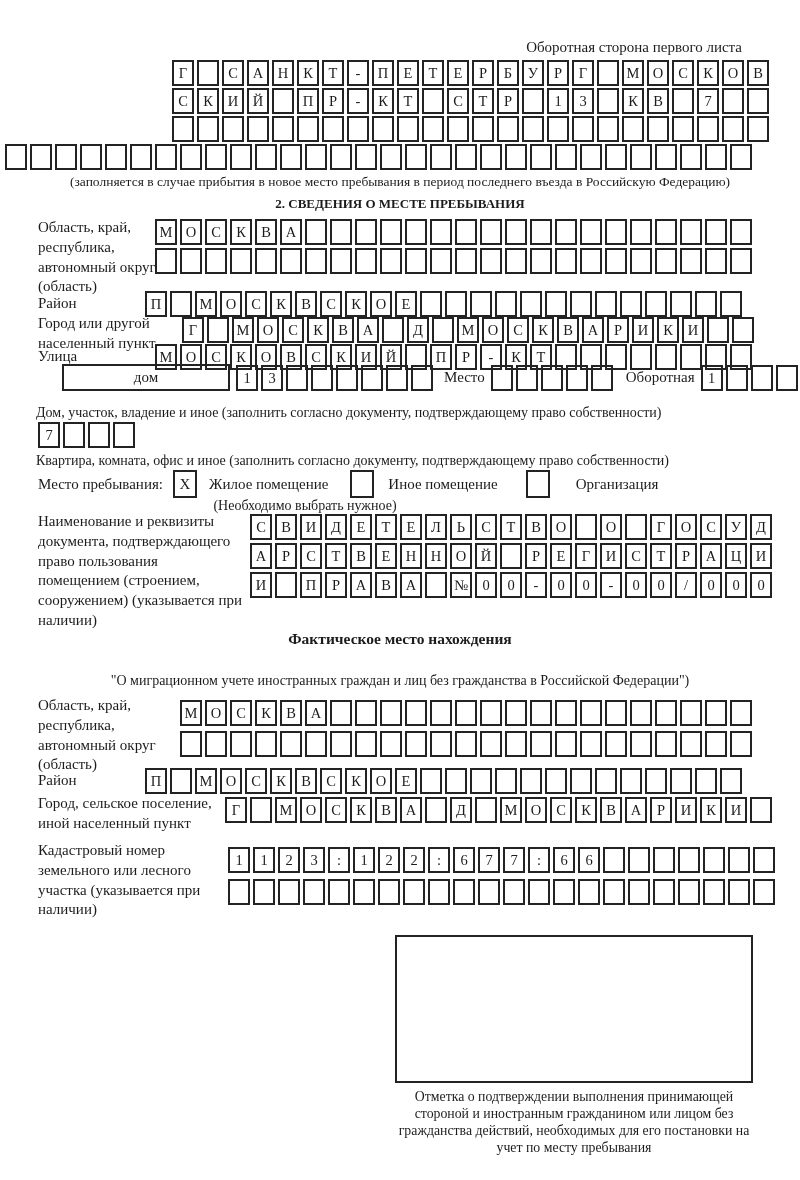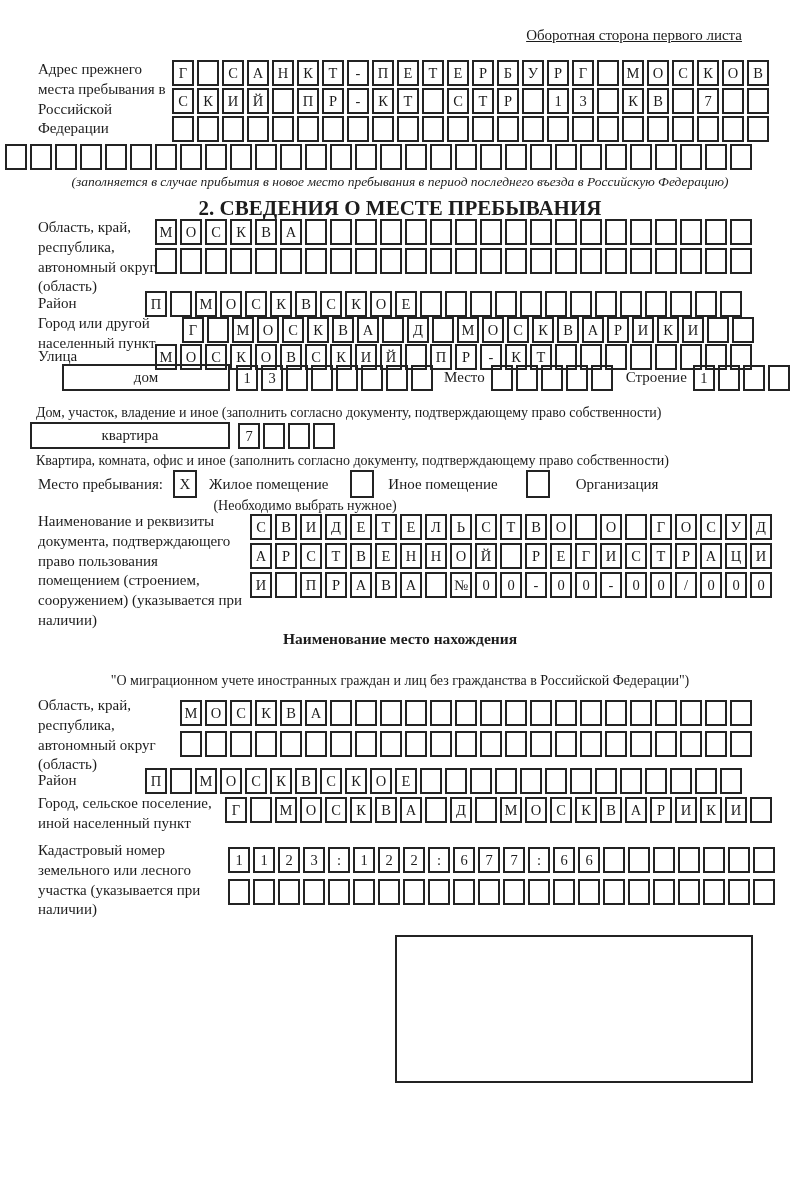--- a/index.html
+++ b/index.html
@@ -29,23 +29,22 @@
     display:inline-block;box-sizing:border-box;width:24px;height:28px;
     border:2px solid #232323;text-align:center;font-size:15px;line-height:24px;flex:0 0 auto;
   }
   .bigbox{box-sizing:border-box;border:2px solid #232323;background:#fff;}
 </style>
 </head>
 <body>
 
 <div class="page">
 
-  <div class="abs lbl" style="top:26px;right:58px;text-decoration:underline;">Оборотная сторона первого листа</div>
-
-  <div class="abs lbl" style="top:60px;left:38px;width:140px;">Адрес прежнего места пребывания в Российской Федерации</div>
+  <div class="abs lbl" style="top:38px;right:58px;">Оборотная сторона первого листа</div>
+
   <div class="grid" style="top:60px;left:172px;">
       <span class="cell">Г</span>
       <span class="cell"></span>
       <span class="cell">С</span>
       <span class="cell">А</span>
       <span class="cell">Н</span>
       <span class="cell">К</span>
       <span class="cell">Т</span>
       <span class="cell">-</span>
       <span class="cell">П</span>
@@ -142,23 +141,23 @@
       <span class="cell"></span>
       <span class="cell"></span>
       <span class="cell"></span>
       <span class="cell"></span>
       <span class="cell"></span>
       <span class="cell"></span>
       <span class="cell"></span>
       <span class="cell"></span>
       <span class="cell"></span>
     </div>
-  <div class="abs note ctr" style="top:174px;font-style:italic;">(заполняется в случае прибытия в новое место пребывания в период последнего въезда в Российскую Федерацию)</div>
-
-  <div class="abs ctr bold" style="top:196px;font-size:21px;">2. СВЕДЕНИЯ О МЕСТЕ ПРЕБЫВАНИЯ</div>
+  <div class="abs note ctr" style="top:174px;">(заполняется в случае прибытия в новое место пребывания в период последнего въезда в Российскую Федерацию)</div>
+
+  <div class="abs ctr bold" style="top:196px;font-size:13px;">2. СВЕДЕНИЯ О МЕСТЕ ПРЕБЫВАНИЯ</div>
 
   <div class="abs lbl" style="top:218px;left:38px;width:118px;">Область, край, республика, автономный округ (область)</div>
   <div class="grid" style="top:219px;left:155px;">
       <span class="cell">М</span>
       <span class="cell">О</span>
       <span class="cell">С</span>
       <span class="cell">К</span>
       <span class="cell">В</span>
       <span class="cell">А</span>
       <span class="cell"></span>
@@ -303,32 +302,31 @@
         <span class="cell"></span>
       </div>
     <div class="inlinelabel" style="margin-left:8px;">Место</div>
     <div class="grid" style="position:static;margin-left:6px;">
         <span class="cell"></span>
         <span class="cell"></span>
         <span class="cell"></span>
         <span class="cell"></span>
         <span class="cell"></span>
       </div>
-    <div class="inlinelabel" style="margin-left:10px;">Строение</div>
+    <div class="inlinelabel" style="margin-left:10px;">Оборотная</div>
     <div class="grid" style="position:static;margin-left:6px;">
         <span class="cell">1</span>
         <span class="cell"></span>
         <span class="cell"></span>
         <span class="cell"></span>
       </div>
   </div>
   <div class="abs note" style="top:404px;left:36px;font-size:14px;">Дом, участок, владение и иное (заполнить согласно документу, подтверждающему право собственности)</div>
 
   <div class="abs flexrow" style="top:422px;left:30px;">
-    <div class="widebox" style="width:200px;">квартира</div>
     <div class="grid" style="position:static;margin-left:8px;">
         <span class="cell">7</span>
         <span class="cell"></span>
         <span class="cell"></span>
         <span class="cell"></span>
       </div>
   </div>
   <div class="abs note" style="top:452px;left:36px;font-size:14px;">Квартира, комната, офис и иное (заполнить согласно документу, подтверждающему право собственности)</div>
 
   <div class="abs flexrow" style="top:470px;left:38px;">
@@ -406,21 +404,21 @@
       <span class="cell">0</span>
       <span class="cell">-</span>
       <span class="cell">0</span>
       <span class="cell">0</span>
       <span class="cell">/</span>
       <span class="cell">0</span>
       <span class="cell">0</span>
       <span class="cell">0</span>
     </div>
 
-  <div class="abs ctr bold" style="top:630px;font-size:15.5px;">Наименование место нахождения</div>
+  <div class="abs ctr bold" style="top:630px;font-size:15.5px;">Фактическое место нахождения</div>
   <div class="abs note ctr" style="top:672px;font-size:14px;">"О миграционном учете иностранных граждан и лиц без гражданства в Российской Федерации")</div>
 
   <div class="abs lbl" style="top:696px;left:38px;width:150px;">Область, край, республика, автономный округ (область)</div>
   <div class="grid" style="top:700px;left:180px;">
       <span class="cell">М</span>
       <span class="cell">О</span>
       <span class="cell">С</span>
       <span class="cell">К</span>
       <span class="cell">В</span>
       <span class="cell">А</span>
@@ -566,14 +564,15 @@
       <span class="cell"></span>
       <span class="cell"></span>
       <span class="cell"></span>
       <span class="cell"></span>
       <span class="cell"></span>
       <span class="cell"></span>
       <span class="cell"></span>
     </div>
 
   <div class="abs bigbox" style="top:935px;left:395px;width:358px;height:148px;"></div>
+  <div class="abs note" style="top:1088px;left:390px;width:368px;text-align:center;font-size:13.8px;line-height:1.24;">Отметка о подтверждении выполнения принимающей стороной и иностранным гражданином или лицом без гражданства действий, необходимых для его постановки на учет по месту пребывания</div>
 
 </div>
 
 </body></html>

